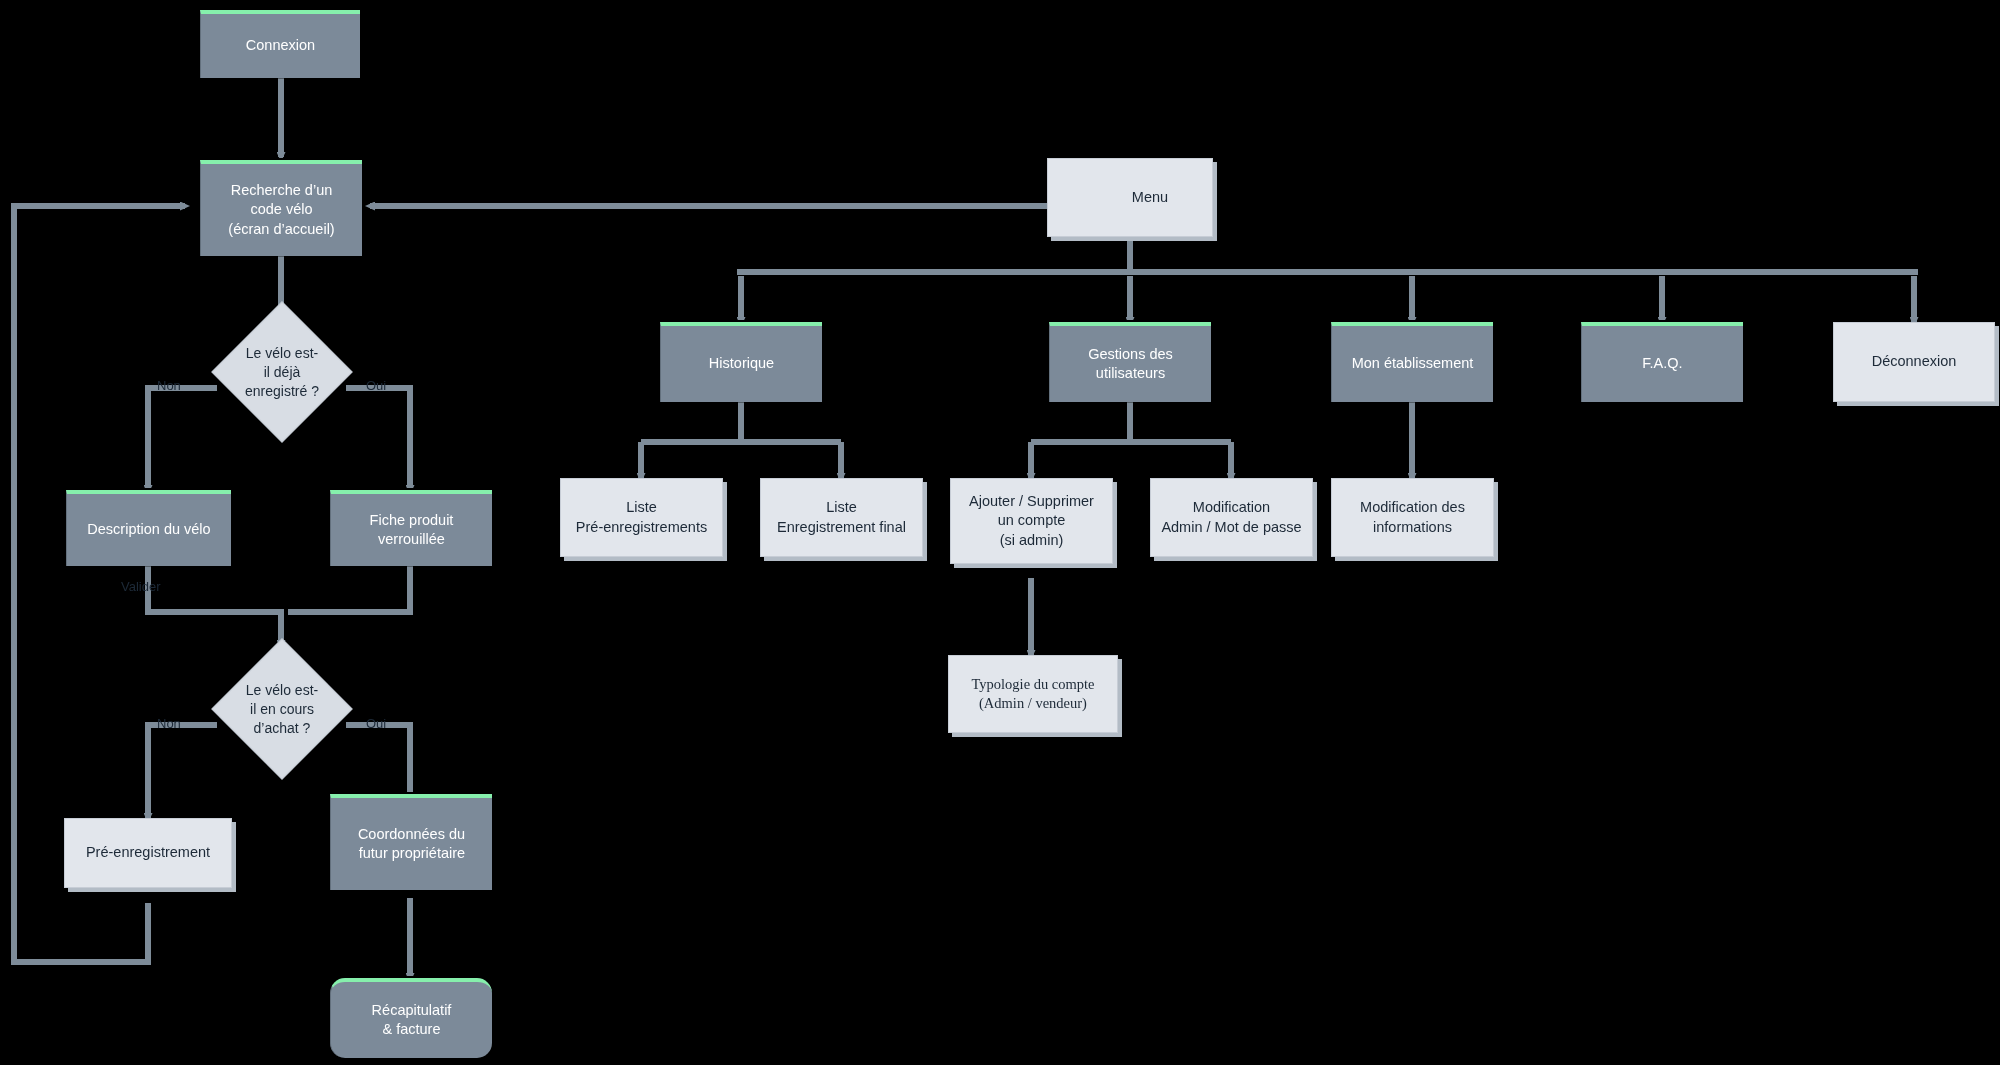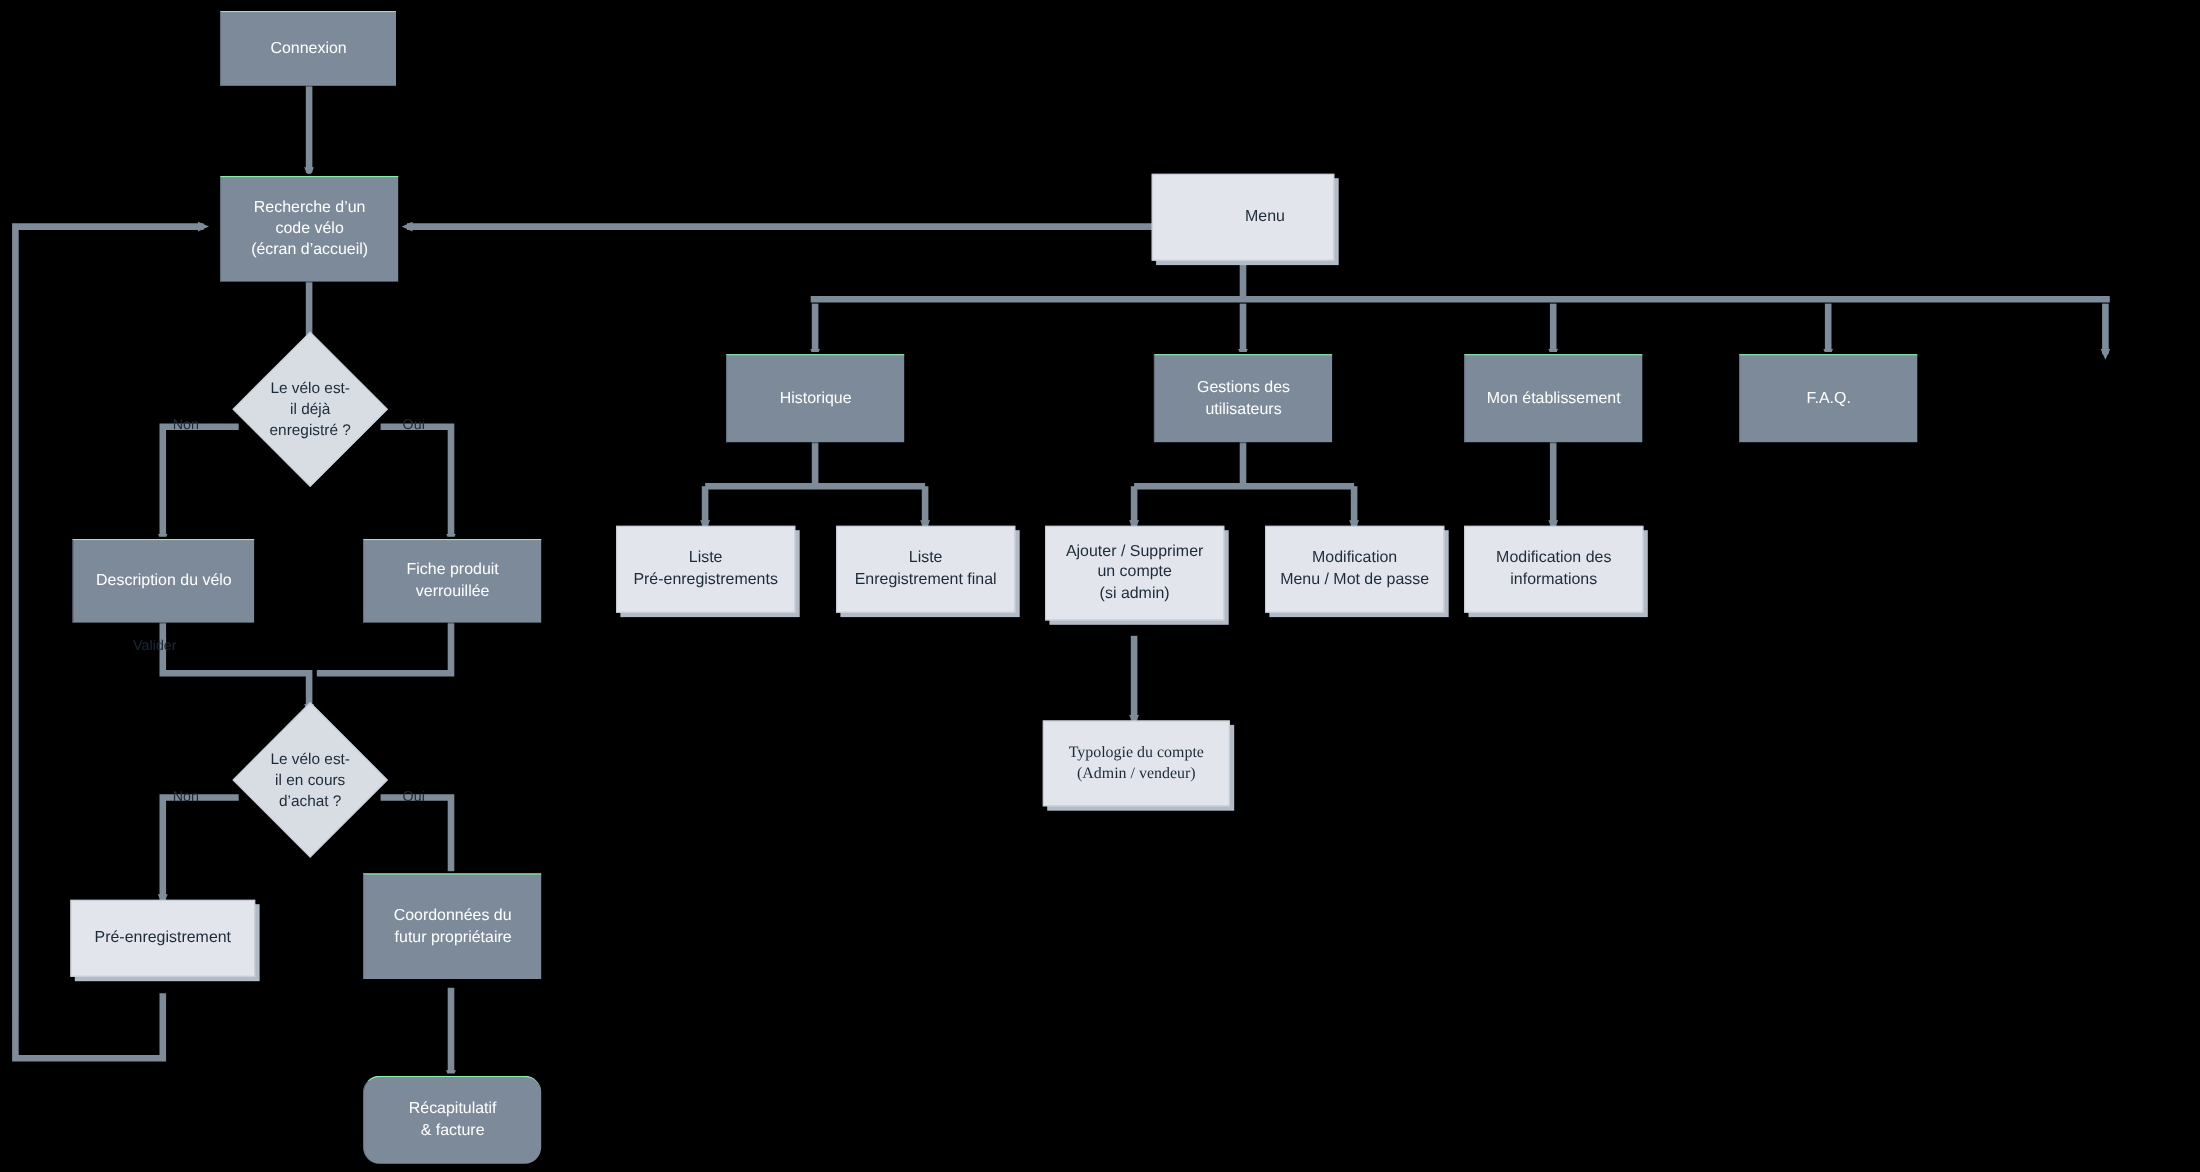--- a/index.html
+++ b/index.html
@@ -30,21 +30,21 @@
     line-height: 1.32;
     white-space: pre-line;
     z-index: 5;
   }
   
   .node.dark {
     background: #7c8a99;
     color: #ffffff;
     font-size: 14.5px;
     border-left: 1px solid #63707d;
-    border-top: 1px solid #86efac;
+    border-top: 4px solid #86efac;
     box-shadow: 2px -2px 0 0 #000000, 0 0 0 1px rgba(0,0,0,0.35);
   }
   
   .node.light {
     background: #e2e6ec;
     color: #1d2a38;
     font-size: 14.5px;
     border: 1px solid #c7cdd6;
     box-shadow: 4px 4px 0 0 #b3bcc6;
   }
@@ -187,33 +187,34 @@
 
   <div class="node dark" style="left:660px; top:322px; width:162px; height:80px;">Historique</div>
 
   <div class="node dark" style="left:1049px; top:322px; width:162px; height:80px;">Gestions des
 utilisateurs</div>
 
   <div class="node dark" style="left:1331px; top:322px; width:162px; height:80px;text-align:center;">Mon établissement</div>
 
   <div class="node dark" style="left:1581px; top:322px; width:162px; height:80px;">F.A.Q.</div>
 
+  <div class="node light" style="left:1833px; top:322px; width:162px; height:80px;">Déconnexion</div>
 
   <div class="node light" style="left:560px; top:478px; width:163px; height:79px;">Liste
 Pré-enregistrements</div>
 
   <div class="node light" style="left:760px; top:478px; width:163px; height:79px;">Liste
 Enregistrement final</div>
 
   <div class="node light" style="left:950px; top:478px; width:163px; height:86px;">Ajouter / Supprimer
 un compte
 (si admin)</div>
 
   <div class="node light" style="left:1150px; top:478px; width:163px; height:79px;">Modification
-Menu / Mot de passe</div>
+Admin / Mot de passe</div>
 
   <div class="node light" style="left:1331px; top:478px; width:163px; height:79px;">Modification des
 informations</div>
 
   <div class="node light" style="left:948px; top:655px; width:170px; height:78px;font-family:Liberation Serif, serif;">Typologie du compte
 (Admin / vendeur)</div>
 
 </div>
 
 </body></html>

